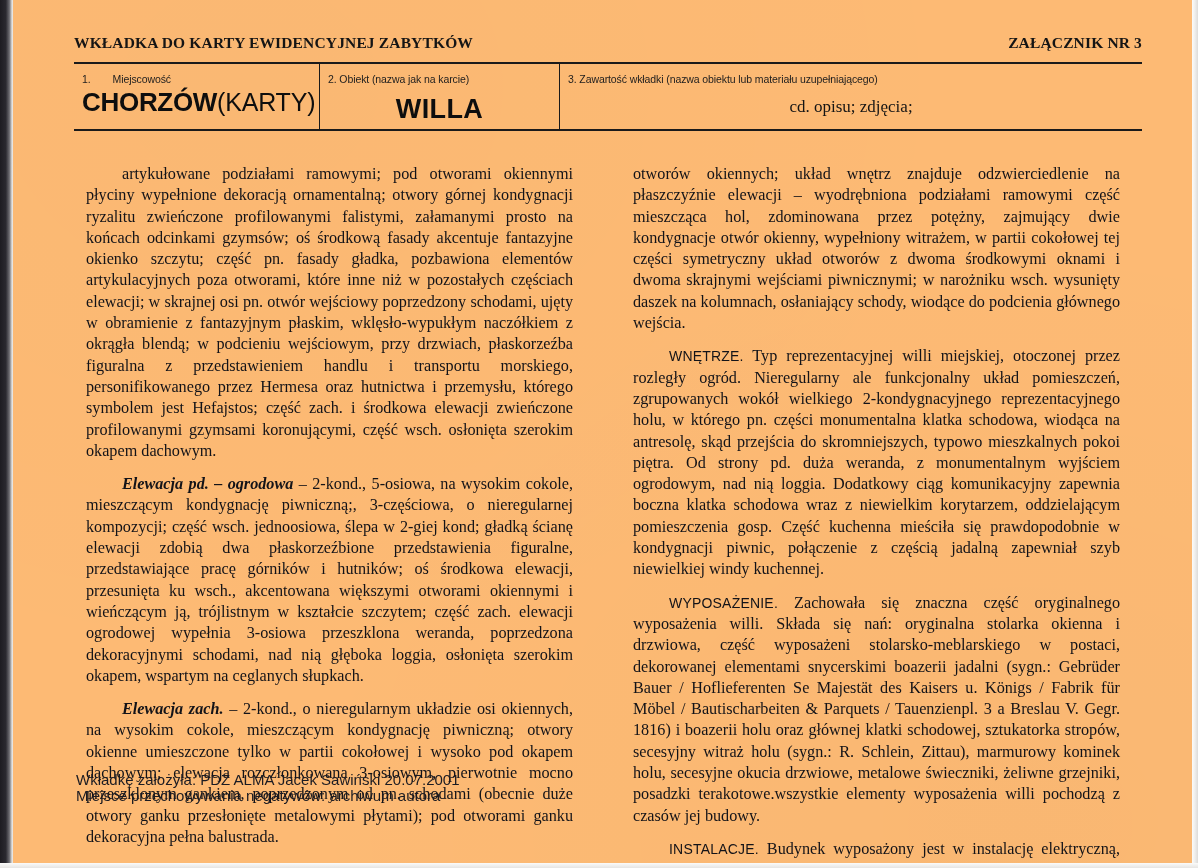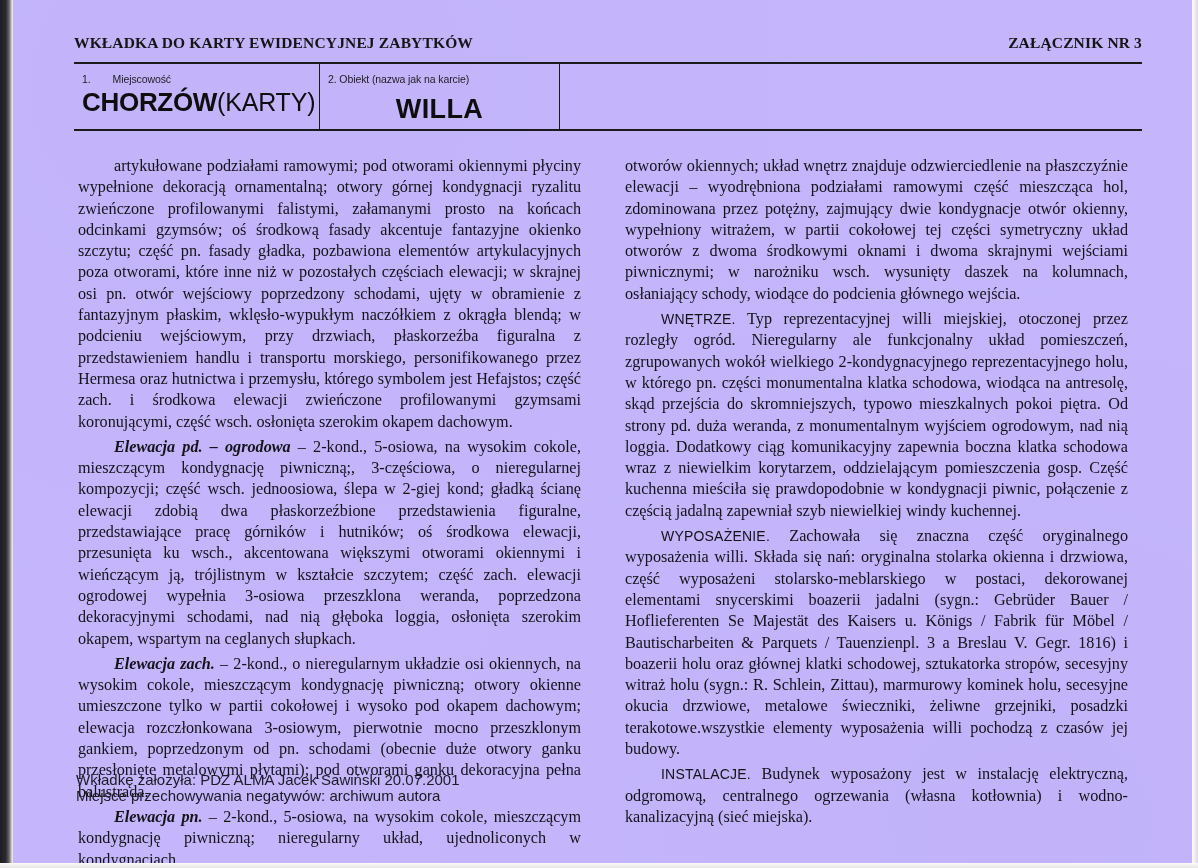--- a/index.html
+++ b/index.html
@@ -4,21 +4,21 @@
 <style>
   html, body {
     margin: 0;
     padding: 0;
     background: #c8c8c8;
   }
   .page {
     position: relative;
     width: 1198px;
     height: 868px;
-    background: #c4b5fd;
+    background: #fdba74;
     overflow: hidden;
     font-family: "Liberation Serif", serif;
     color: #111;
     box-sizing: border-box;
   }
   
   .scan-edge-left {
     position: absolute;
     left: 0; top: 0;
     width: 13px; height: 868px;
@@ -141,21 +141,21 @@
     left: 74px;
     top: 152px;
     width: 1058px;
     display: flex;
     gap: 36px;
   }
   .col {
     width: 511px;
   }
   .col p {
-    margin: 4px;
+    margin: 12px;
     text-align: justify;
     text-justify: inter-word;
     font-family: "Liberation Serif", serif;
     font-size: 16.2px;
     line-height: 21.3px;
     color: #131318;
     text-indent: 36px;
     hyphens: none;
   }
   .col p.noindent { text-indent: 0; }
@@ -200,20 +200,24 @@
       <div class="hdr-cell c1">
         <div class="cell-label"><span>1.</span><span class="num-sp"></span><span>Miejscowość</span></div>
         <div class="cell-value-city"><span>CHORZÓW</span><span class="paren">(KARTY)</span></div>
       </div>
 
       <div class="hdr-cell c2">
         <div class="cell-label">2. Obiekt (nazwa jak na karcie)</div>
         <div class="cell-value-obj">WILLA</div>
       </div>
 
+      <div class="hdr-cell c3">
+        <div class="cell-label">3. Zawartość wkładki (nazwa obiektu lub materiału uzupełniającego)</div>
+        <div class="cell-value-cont">cd. opisu; zdjęcia;</div>
+      </div>
 
     </div>
 
     <div class="body-cols">
 
       <div class="col">
         <p><span class="em"></span><span>artykułowane podziałami ramowymi; pod otworami okiennymi płyciny wypełnione dekoracją ornamentalną; otwory górnej kondygnacji ryzalitu zwieńczone profilowanymi falistymi, załamanymi prosto na końcach odcinkami gzymsów; oś środkową fasady akcentuje fantazyjne okienko szczytu; część pn. fasady  gładka, pozbawiona elementów artykulacyjnych poza otworami, które inne niż w pozostałych częściach elewacji; w skrajnej osi pn. otwór wejściowy poprzedzony schodami, ujęty w obramienie z fantazyjnym płaskim, wklęsło-wypukłym naczółkiem z okrągła blendą; w podcieniu wejściowym, przy drzwiach, płaskorzeźba figuralna z przedstawieniem handlu i transportu morskiego, personifikowanego przez Hermesa oraz hutnictwa i przemysłu, którego symbolem jest Hefajstos; część zach. i środkowa elewacji zwieńczone profilowanymi gzymsami koronującymi, część wsch. osłonięta szerokim okapem dachowym.</span></p>
         <p><span class="em">Elewacja pd. – ogrodowa</span><span> – 2-kond., 5-osiowa, na wysokim cokole, mieszczącym kondygnację piwniczną;, 3-częściowa, o nieregularnej kompozycji; część wsch. jednoosiowa, ślepa w 2-giej kond; gładką ścianę elewacji zdobią dwa płaskorzeźbione przedstawienia figuralne, przedstawiające pracę górników i hutników; oś środkowa elewacji, przesunięta ku wsch., akcentowana większymi otworami okiennymi i wieńczącym ją, trójlistnym w kształcie szczytem; część zach. elewacji ogrodowej wypełnia 3-osiowa przeszklona weranda, poprzedzona dekoracyjnymi schodami, nad nią głęboka loggia, osłonięta szerokim okapem, wspartym na ceglanych słupkach.</span></p>
         <p><span class="em">Elewacja zach.</span><span> – 2-kond., o nieregularnym układzie osi okiennych, na wysokim cokole, mieszczącym kondygnację piwniczną; otwory okienne umieszczone  tylko w partii cokołowej i wysoko pod okapem dachowym; elewacja rozczłonkowana 3-osiowym, pierwotnie mocno przeszklonym gankiem, poprzedzonym od pn. schodami (obecnie duże otwory ganku przesłonięte metalowymi płytami); pod otworami ganku dekoracyjna pełna balustrada.</span></p>
         <p><span class="em">Elewacja pn.</span><span>  – 2-kond., 5-osiowa, na wysokim cokole, mieszczącym kondygnację piwniczną; nieregularny układ, ujednoliconych w kondygnacjach</span></p>

